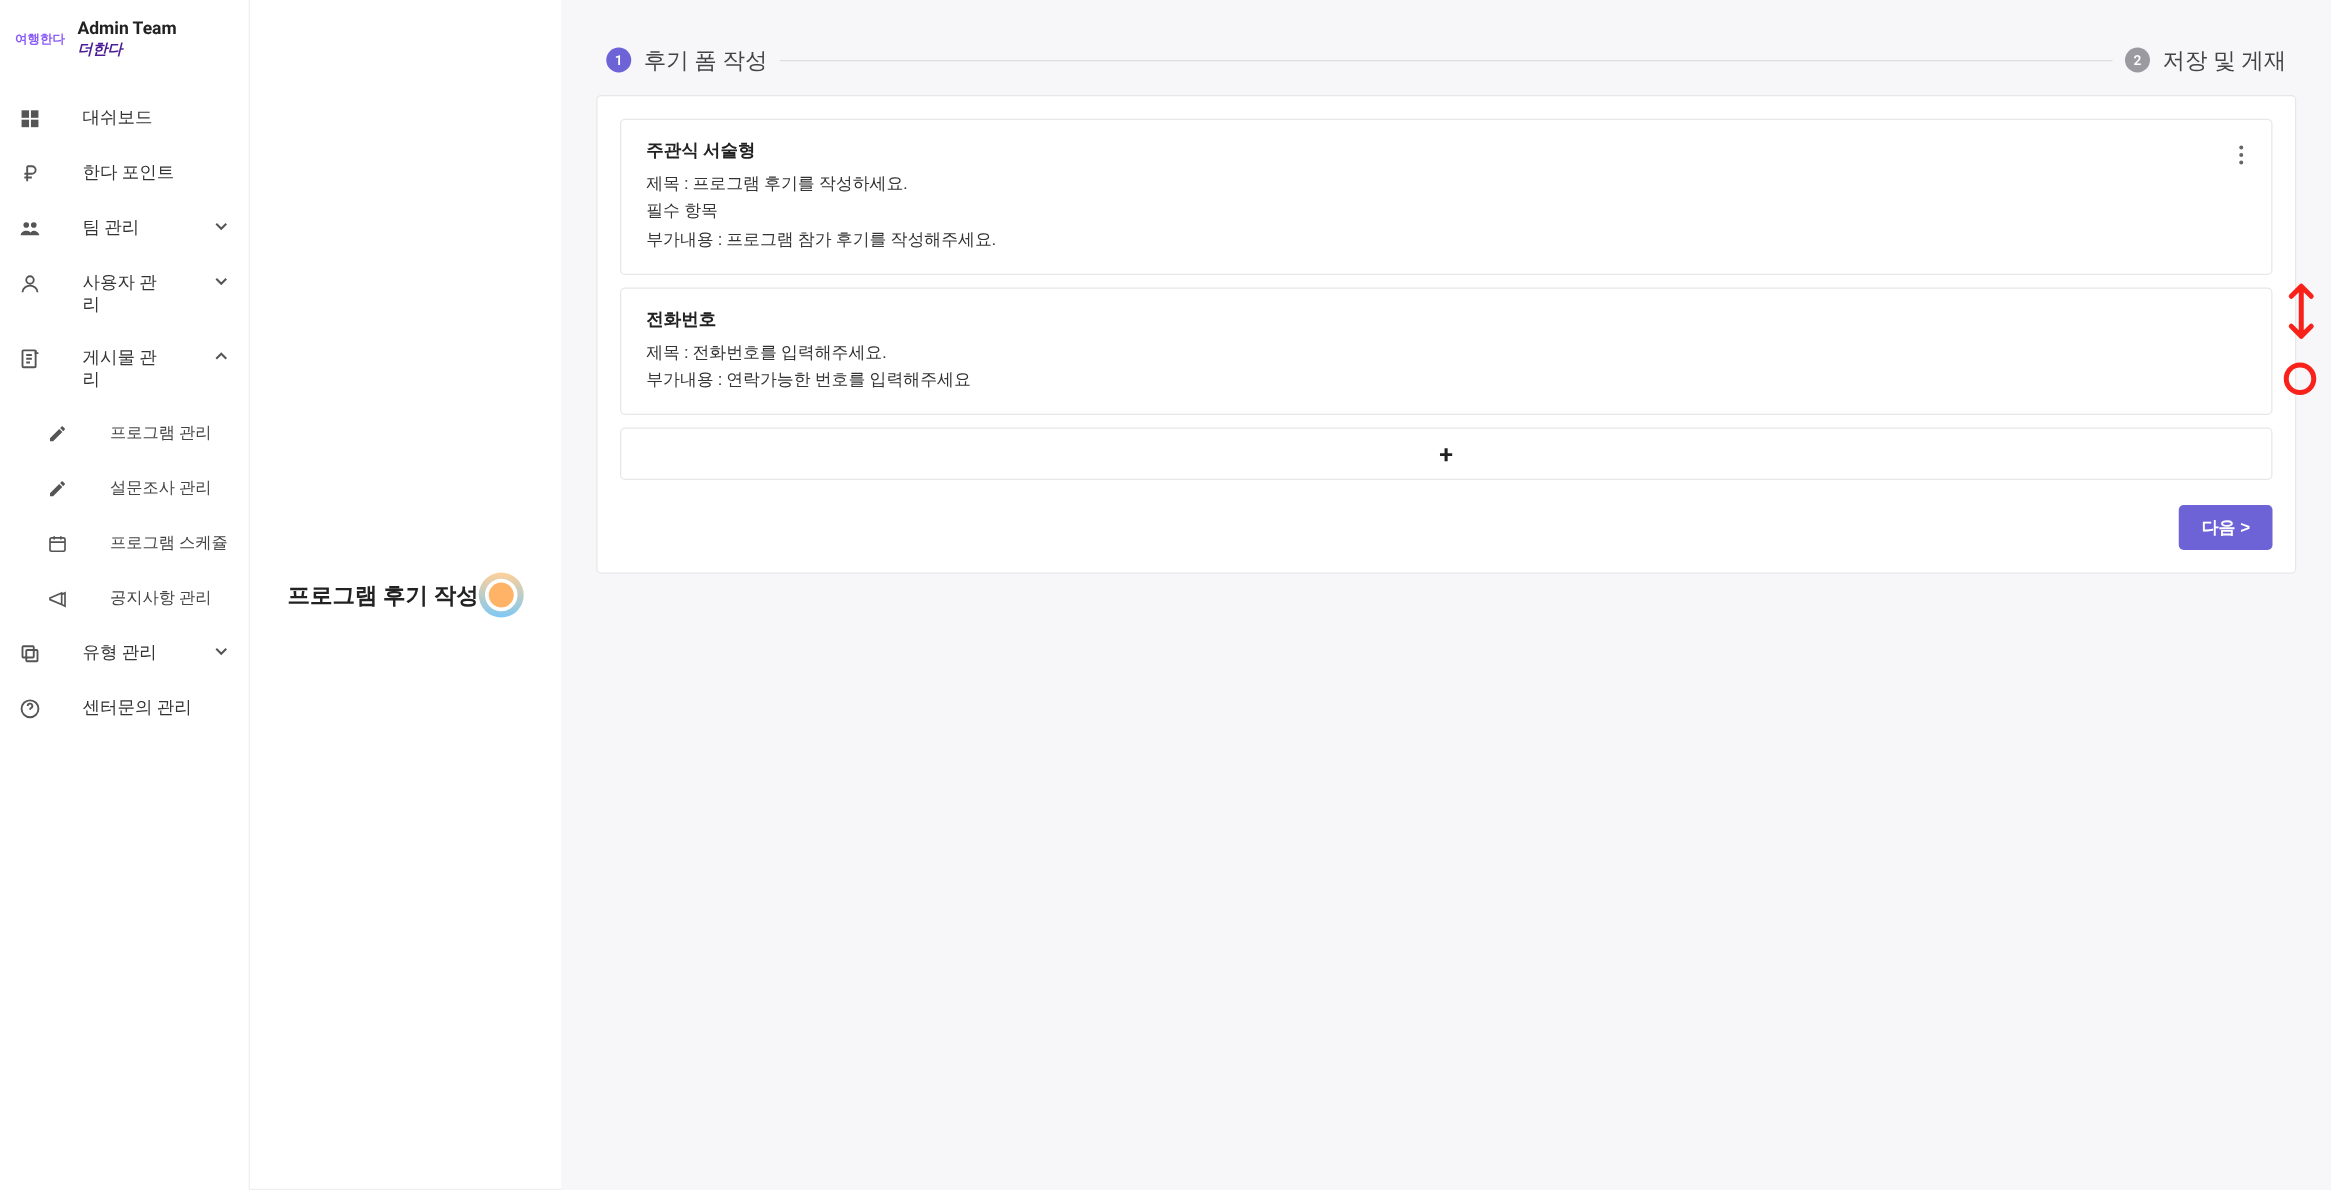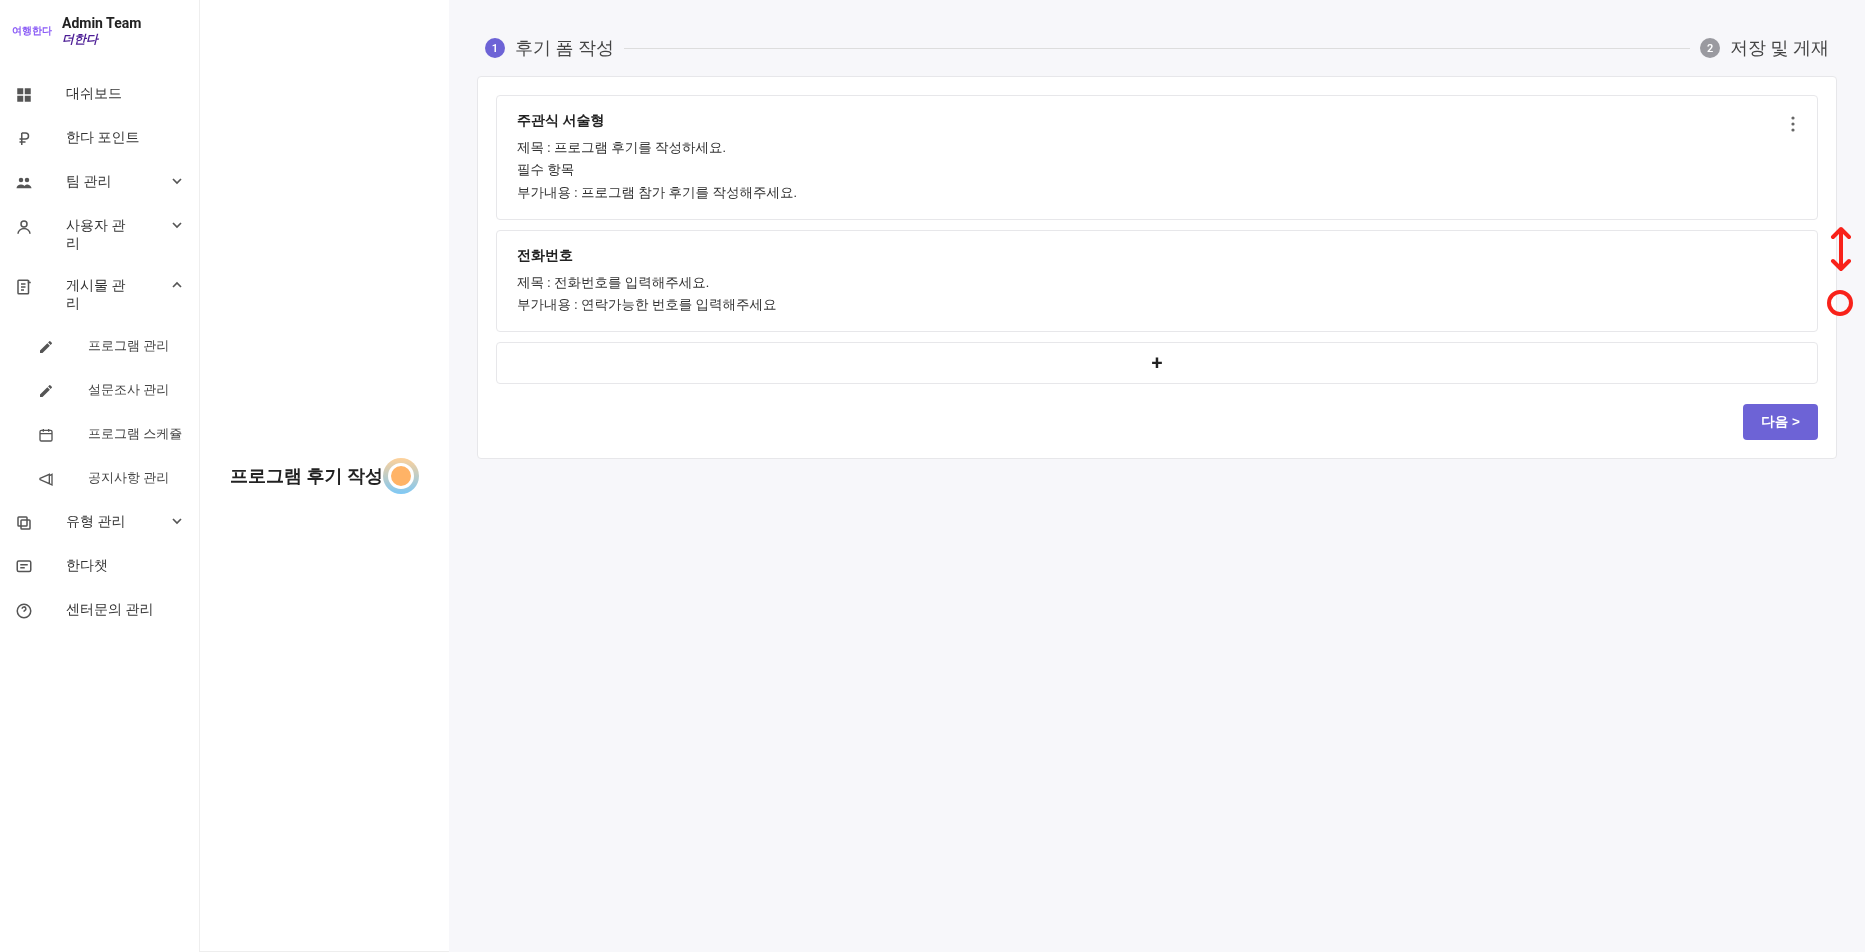--- a/index.html
+++ b/index.html
@@ -342,29 +342,20 @@
             </svg>
         </span>
         <span class="nav-label">유형 관리</span>
         <span class="nav-chevron">
           <svg width="16" height="16" viewBox="0 0 24 24" fill="none" stroke="currentColor" stroke-width="2.5">
               <path d="M6 9l6 6 6-6"></path>
             </svg>
         </span>
       </div>
 
-      <div class="nav-item">
-        <span class="nav-icon">
-          <svg width="18" height="18" viewBox="0 0 24 24" fill="none" stroke="currentColor" stroke-width="2">
-              <rect x="3" y="4" width="18" height="14" rx="2"></rect>
-              <path d="M7 9h10M7 13h6"></path>
-            </svg>
-        </span>
-        <span class="nav-label">한다챗</span>
-      </div>
 
       <div class="nav-item">
         <span class="nav-icon">
           <svg width="18" height="18" viewBox="0 0 24 24" fill="none" stroke="currentColor" stroke-width="2">
               <circle cx="12" cy="12" r="9"></circle>
               <path d="M9.5 9a2.5 2.5 0 1 1 3.5 2.3c-.8.4-1 1-1 1.7M12 17h.01"></path>
             </svg>
         </span>
         <span class="nav-label">센터문의 관리</span>
       </div>

